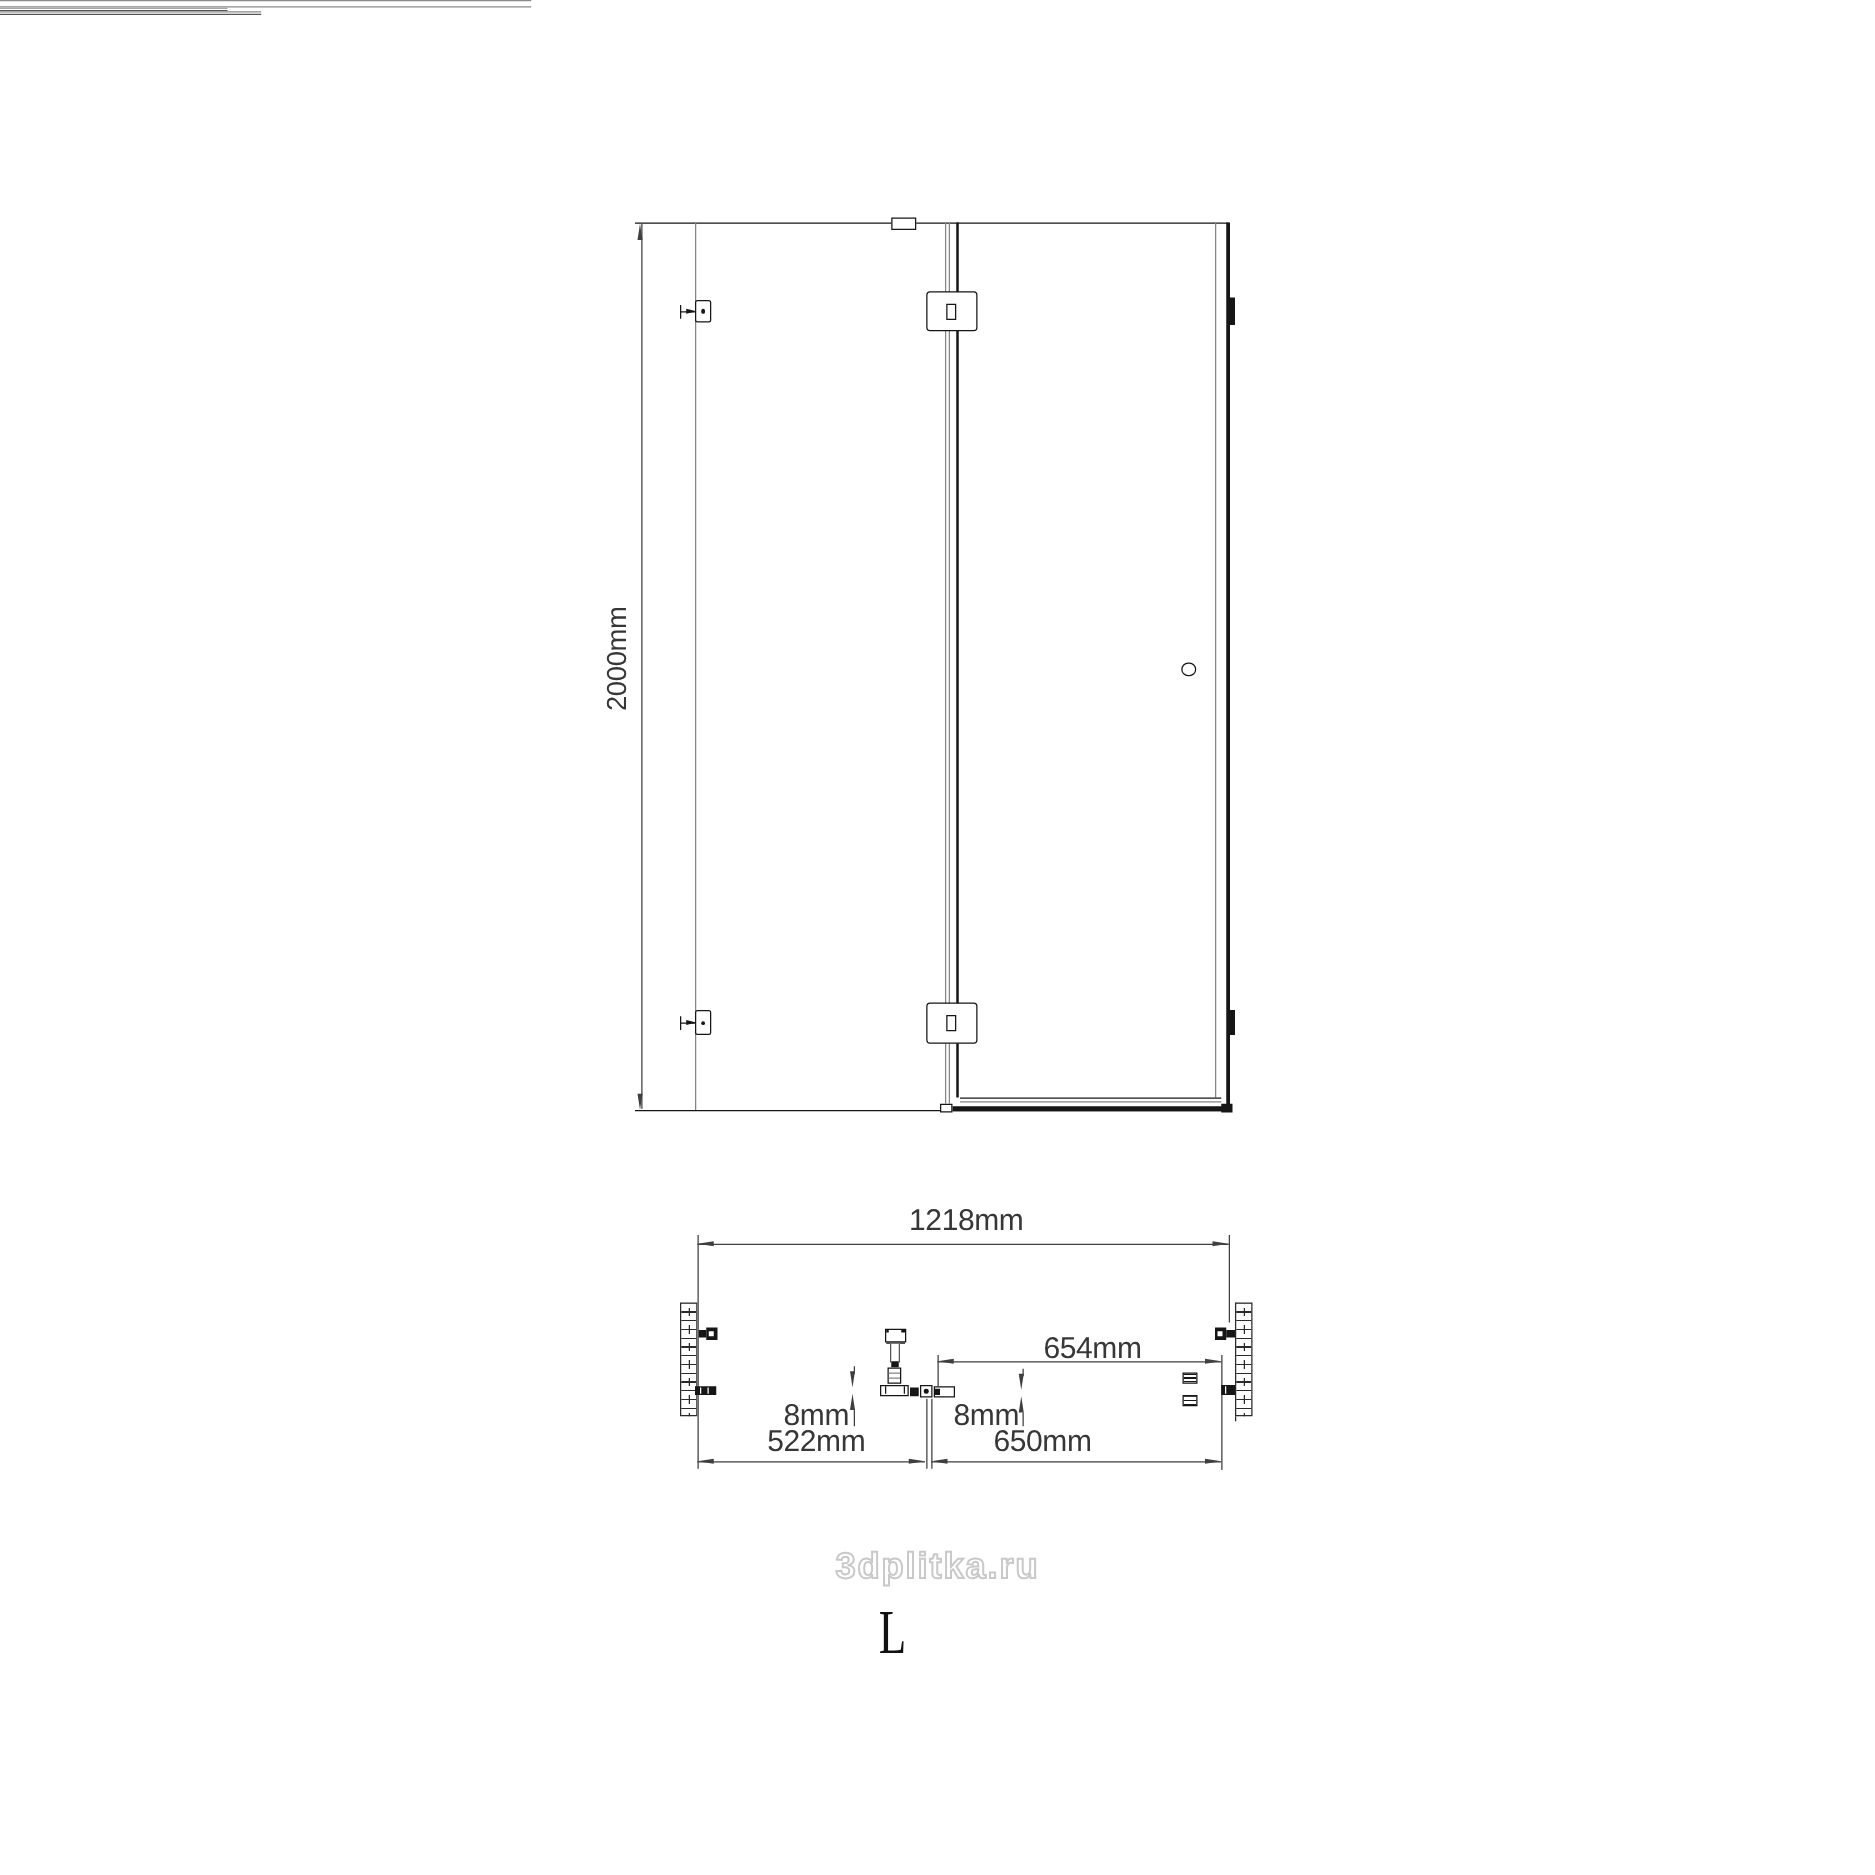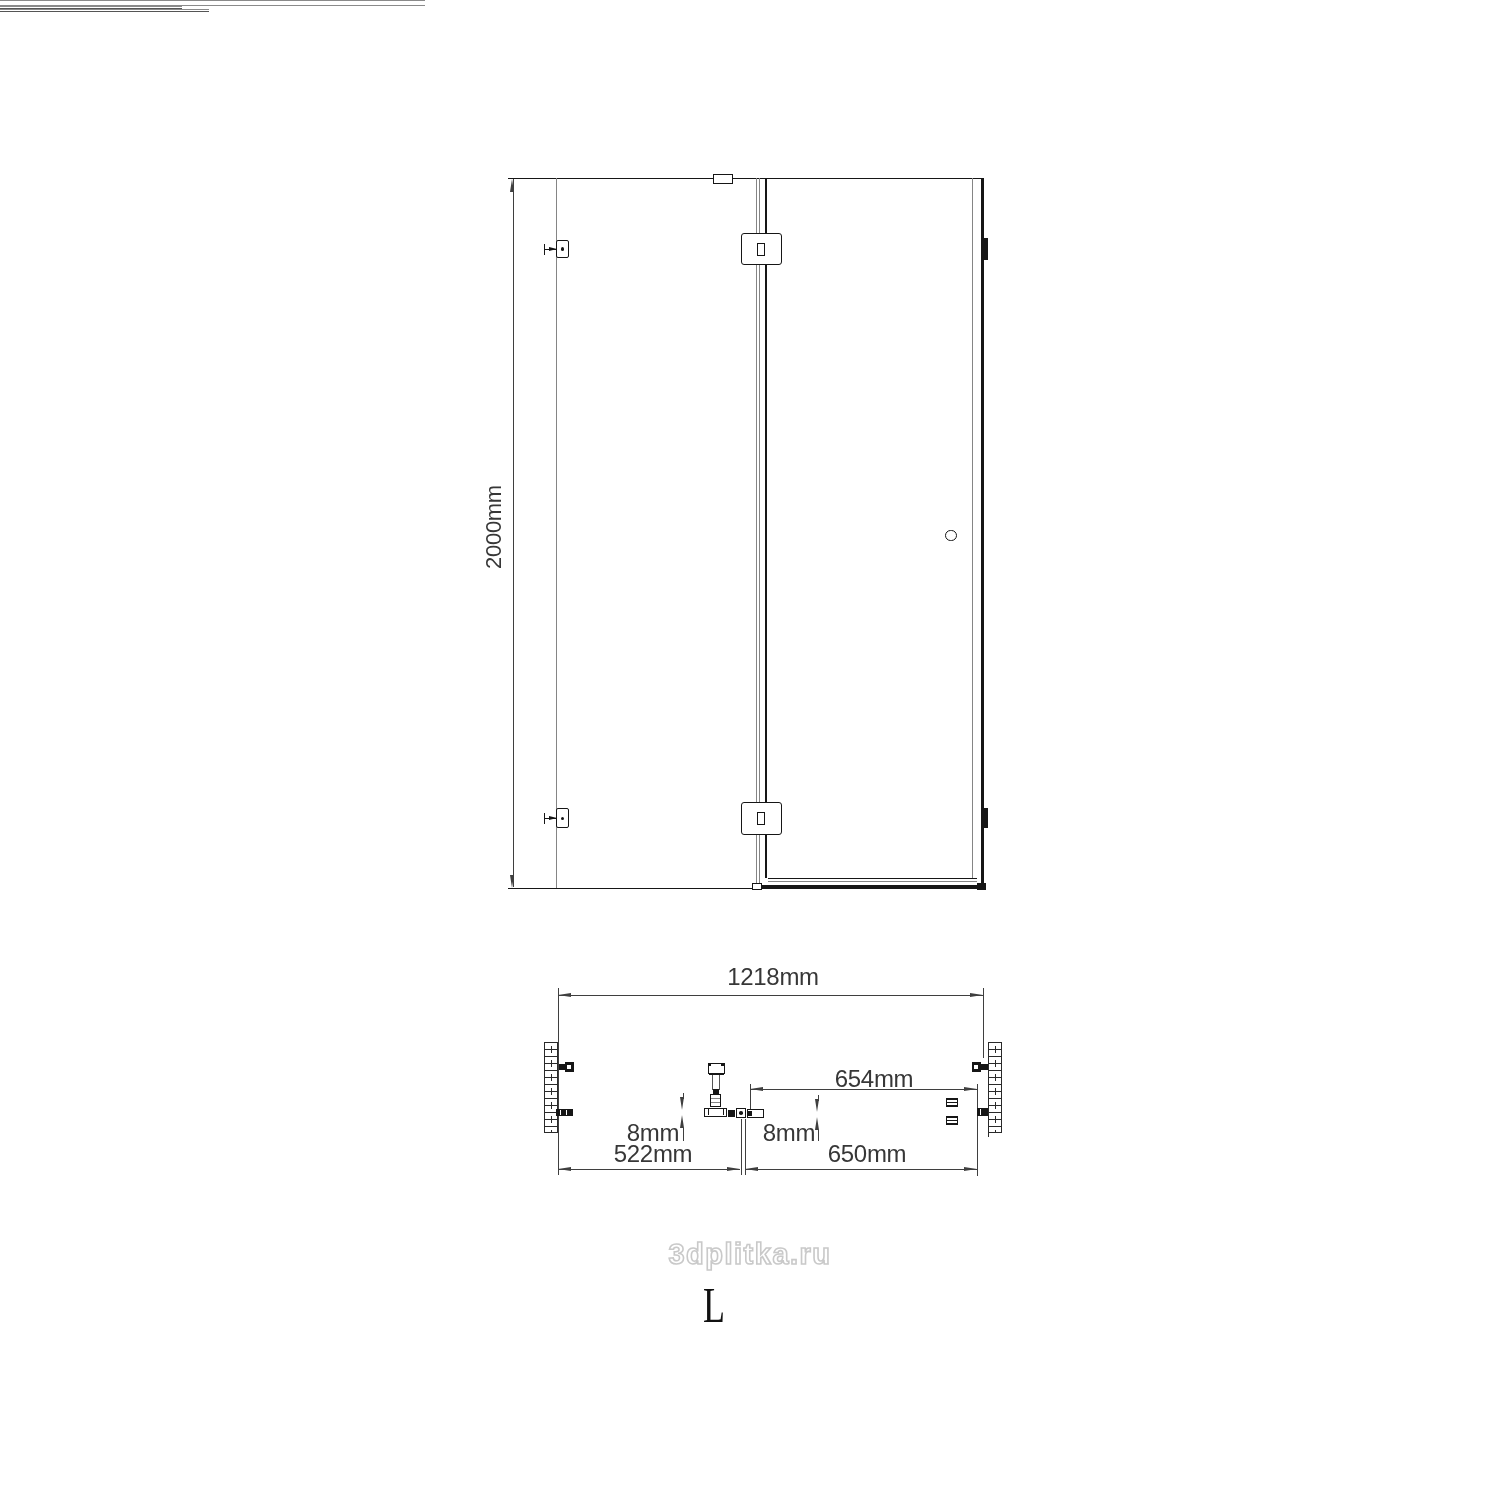--- a/index.html
+++ b/index.html
@@ -167,19 +167,19 @@
     <div class="txt" style="left:789px;top:1133px">8mm</div>
 
     <div class="h" style="left:558px;top:1169px;width:182px"></div>
     <div class="ar ar-l" style="left:558px;top:1166.9px"></div>
     <div class="ar ar-r" style="left:727px;top:1166.9px"></div>
     <div class="txt" style="left:653px;top:1154px">522mm</div>
 
     <div class="h" style="left:745px;top:1169px;width:232px"></div>
     <div class="ar ar-l" style="left:745px;top:1166.9px"></div>
     <div class="ar ar-r" style="left:964px;top:1166.9px"></div>
-    <div class="txt" style="left:867px;top:1154px">650mm</div>
+    <div class="txt" style="left:834px;top:1154px">650mm</div>
   </div>
 
   <div class="wm" style="left:750px;top:1254px">3dplitka.ru</div>
   <div class="variant" style="left:714px;top:1305px">L</div>
 
 </div>
 
 </body></html>

